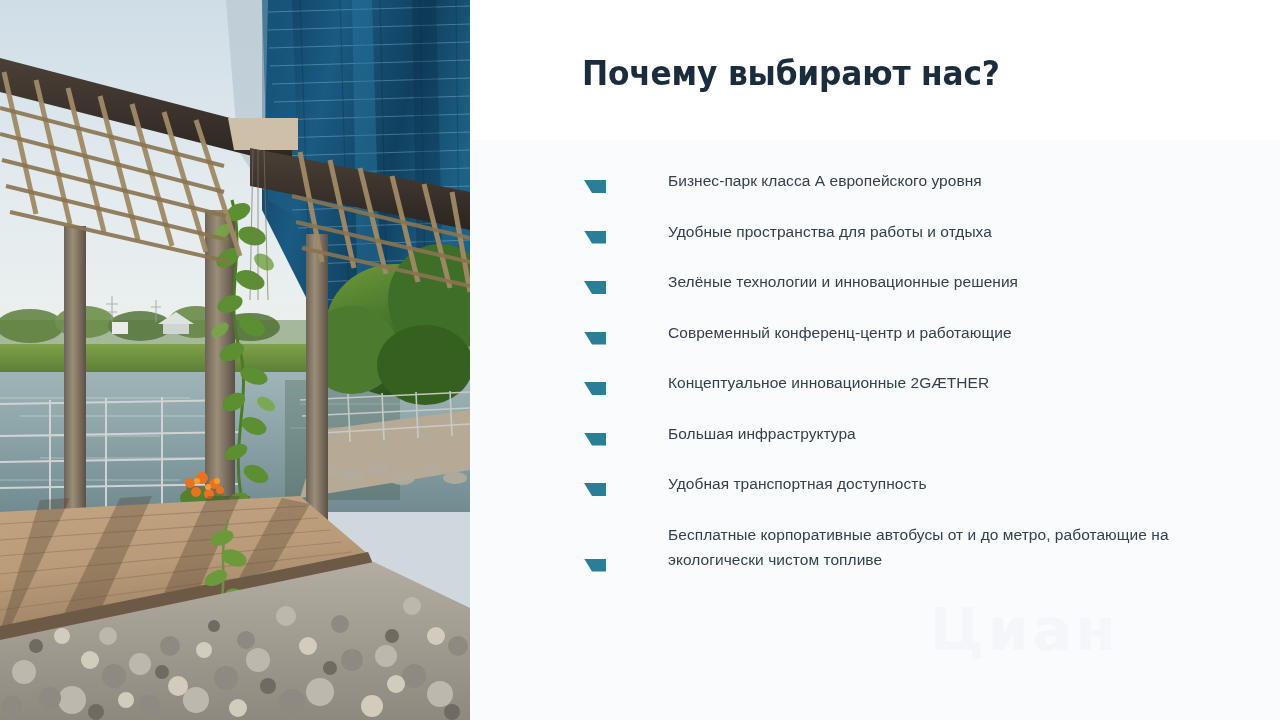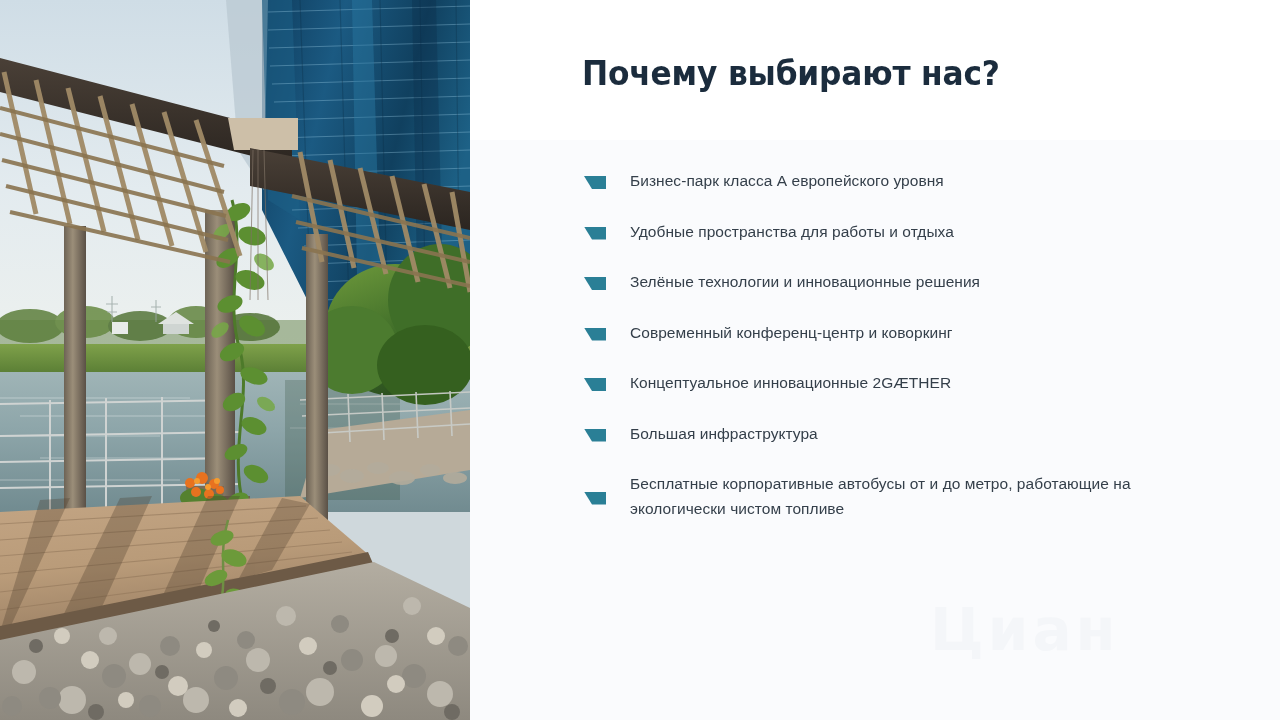--- a/index.html
+++ b/index.html
@@ -37,22 +37,23 @@
     transform:scaleX(0.92);transform-origin:left center;
     white-space:nowrap;
   }
 
   .list{
     position:absolute;left:112px;top:168px;right:60px;
     margin:0;padding:0;list-style:none;
   }
   .item{
     position:relative;
-    display:flex;align-items:center;
+    display:flex;align-items:flex-end;
     margin:0 0 25.5px 0;
+    gap:38px;
   }
   .item:last-child{margin-bottom:12px;}
 
   .bullet{
     flex:0 0 auto;
     width:24px;height:13px;
     margin-top:4px;margin-right:24px;
     background:#2a7f96;
     clip-path:polygon(2px 0, 100% 0, 100% 100%, 10px 100%);
   }
@@ -435,33 +436,37 @@
         </li>
 
         <li class="item">
           <span class="bullet"></span>
           <span class="item-text">Зелёные технологии и инновационные решения</span>
         </li>
 
 
         <li class="item">
           <span class="bullet"></span>
-          <span class="item-text">Современный конференц-центр и коворкинг</span>
+          <span class="item-text">Современный конференц-центр и работающие</span>
         </li>
 
         <li class="item">
           <span class="bullet"></span>
           <span class="item-text">Концептуальное инновационные 2GÆTHER</span>
         </li>
 
         <li class="item">
           <span class="bullet"></span>
           <span class="item-text">Большая инфраструктура</span>
         </li>
 
+        <li class="item">
+          <span class="bullet"></span>
+          <span class="item-text">Удобная транспортная доступность</span>
+        </li>
 
         <li class="item">
           <span class="bullet"></span>
           <span class="item-text">Бесплатные корпоративные автобусы от и до метро, работающие на экологически чистом топливе</span>
         </li>
 
       </ul>
     </div>
   </div>
 

